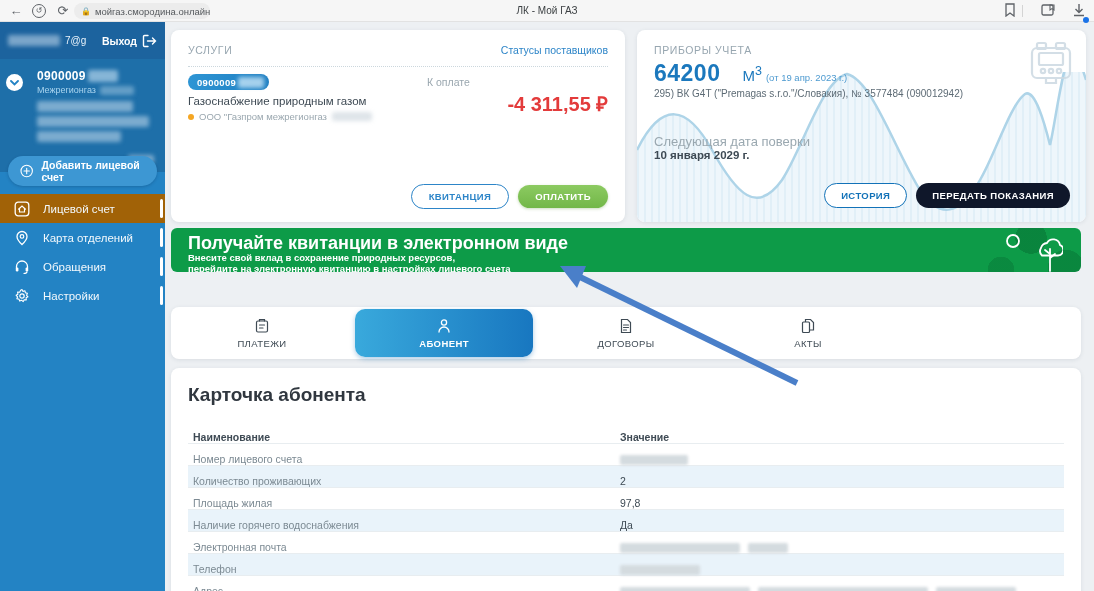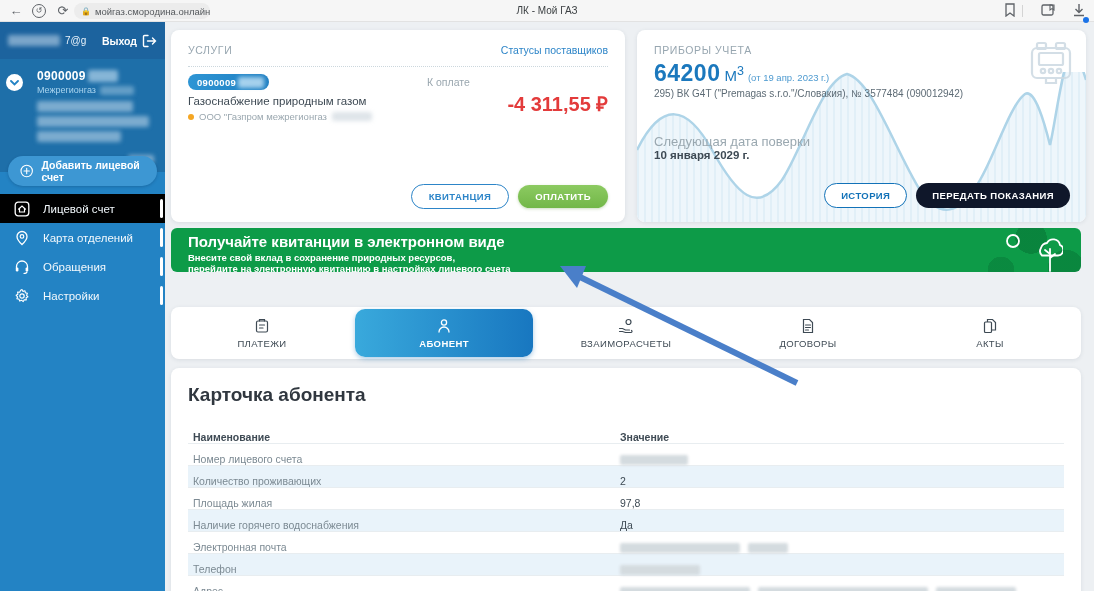--- a/index.html
+++ b/index.html
@@ -34,21 +34,21 @@
   .acct-prov { position:absolute; left:37px; top:26px; font-size:9px; color:#a9d4ef; display:flex; gap:4px; align-items:center; }
   .acct-prov .blur-b { width:34px; height:9px; background:rgba(170,205,230,.5); }
   .addr1 { position:absolute; left:37px; top:42px; width:96px; height:11px; }
   .addr2 { position:absolute; left:37px; top:57px; width:112px; height:11px; }
   .addr3 { position:absolute; left:37px; top:72px; width:84px; height:11px; }
   .chip { position:absolute; left:128px; top:96px; width:26px; height:9px; }
   .add-acct-btn { position:absolute; left:8px; top:134px; width:149px; height:30px; background:#3d97d3; border-radius:16px; display:flex; align-items:center; gap:8px; padding:0 12px; box-shadow:0 1px 3px rgba(0,40,80,.25); cursor:pointer; }
   .add-acct-btn span.lbl { font-size:10.5px; font-weight:bold; }
   .menu { position:absolute; left:0; top:172px; width:165px; }
   .menu-item { position:relative; height:29px; display:flex; align-items:center; gap:13px; padding-left:14px; cursor:pointer; }
-  .menu-item.active { background:#000000; }
+  .menu-item.active { background:#a16207; }
   .menu-item .mlabel { font-size:11.5px; color:#f2f8fc; }
   .menu-item .rbar { position:absolute; right:2px; top:5px; width:3px; height:19px; background:#fff; border-radius:2px; }
 
   
   .card { position:absolute; background:#fff; border-radius:8px; box-shadow:0 1px 4px rgba(40,60,80,.10); }
 
   
   .card-services { left:171px; top:30px; width:454px; height:192px; }
   .card-head { position:absolute; left:17px; right:17px; top:14px; display:flex; justify-content:space-between; align-items:center; }
   .card-title { font-size:10.5px; color:#97a6b0; letter-spacing:.6px; }
@@ -66,34 +66,34 @@
   .btn-row-svc { position:absolute; right:17px; bottom:13px; display:flex; gap:9px;align-items:center; }
   .btn-outline-blue { border:1.5px solid #2d85c8; color:#2d85c8; background:#fff; border-radius:14px; font-size:9.5px; font-weight:bold; padding:6px 17px; letter-spacing:.4px; cursor:pointer; font-family:inherit; }
   .btn-green { border:none; background:linear-gradient(180deg,#8cca61,#72b748); color:#fff; border-radius:14px; font-size:9.5px; font-weight:bold; padding:6px 17px; letter-spacing:.4px; cursor:pointer; font-family:inherit; box-shadow:0 1px 3px rgba(80,140,40,.3); }
 
   
   .card-meters { left:637px; top:30px; width:449px; height:192px; overflow:hidden; }
   .waves { position:absolute; left:0; bottom:0; }
   .mt-title { position:absolute; left:17px; top:14px; font-size:10.5px; color:#97a6b0; letter-spacing:.6px; }
   .mt-reading { position:absolute; left:17px; top:30px; color:#1b78bd; }
   .mt-reading .val { font-size:23px; font-weight:bold; letter-spacing:.5px; }
-  .mt-reading .unit { font-size:15px; margin-left:4px; }
+  .mt-reading .unit { font-size:15px; margin-left:22px; }
   .mt-reading .note { font-size:9.5px; color:#4d9ad0; margin-left:4px; }
   .mt-info { position:absolute; left:17px; top:58px; font-size:10px; color:#5d6b75; }
   .mt-check-label { position:absolute; left:17px; top:104px; font-size:13px; color:#9aa8b0; }
   .mt-check-date { position:absolute; left:17px; top:119px; font-size:11.5px; font-weight:bold; color:#3e4a54; }
   .btn-row-mt { position:absolute; right:16px; bottom:14px; display:flex; gap:9px; z-index:3; }
   .btn-outline-nav { border:1.5px solid #1272b8; color:#1272b8; background:#fff; border-radius:14px; font-size:9.5px; font-weight:bold; padding:6px 16px; letter-spacing:.4px; cursor:pointer; font-family:inherit; }
   .btn-navy { border:none; background:#0f172a; color:#fff; border-radius:14px; font-size:9.5px; font-weight:bold; padding:6px 16px; letter-spacing:.4px; cursor:pointer; font-family:inherit; }
   .meter-icon { position:absolute; right:12px; top:10px; opacity:.85; }
 
   
   .banner { position:absolute; left:171px; top:228px; width:910px; height:44px; background:#0d9b48; border-radius:6px; color:#fff; overflow:hidden;
             background-image:radial-gradient(circle 26px at 860px 10px, rgba(9,130,60,.9) 60%, transparent 61%), radial-gradient(circle 30px at 895px 40px, rgba(9,130,60,.8) 60%, transparent 61%), radial-gradient(circle 22px at 830px 42px, rgba(9,130,60,.7) 60%, transparent 61%); }
-  .banner-title { position:absolute; left:17px; top:5px; font-size:15px; font-weight:bold; }
+  .banner-title { position:absolute; left:17px; top:5px; font-size:18px; font-weight:bold; }
   .banner-line1 { position:absolute; left:17px; top:24px; font-size:9.5px; font-weight:bold; }
   .banner-line2 { position:absolute; left:17px; top:35px; font-size:9.5px; font-weight:bold; }
   .banner-line2 b { font-weight:bold; }
   .banner-art { position:absolute; right:18px; top:4px; }
 
   
   .tabbar { position:absolute; left:171px; top:307px; width:910px; height:52px; background:#fff; border-radius:8px; box-shadow:0 1px 4px rgba(40,60,80,.10); display:flex; }
   .tab { width:182px; display:flex; flex-direction:column; align-items:center; justify-content:center; gap:4px; cursor:pointer; }
   .tab .tlabel { font-size:9.5px; color:#3e4a54; letter-spacing:.4px; }
   .tab.active { background:linear-gradient(90deg,#39a9dc,#1877c0); border-radius:10px; margin:2px; width:178px; box-shadow:0 2px 5px rgba(20,110,180,.35); }
@@ -307,27 +307,20 @@
   </div>
   <div class="tab active">
     <svg width="16" height="16" viewBox="0 0 16 16">
         <circle cx="8" cy="4.5" r="2.6" fill="none" stroke="#fff" stroke-width="1.3"></circle>
         <path d="M3,14 a5,5 0 0 1 10,0" fill="none" stroke="#fff" stroke-width="1.3" stroke-linecap="round"></path>
       </svg>
     <span class="tlabel">АБОНЕНТ</span>
   </div>
   <div class="tab">
     <svg width="16" height="16" viewBox="0 0 16 16">
-        <circle cx="10.5" cy="4" r="2.5" fill="none" stroke="#3e4a54" stroke-width="1.2"></circle>
-        <path d="M1.5,10.5 h3 l3,1.5 h4 M1.5,13.5 h3 l3,1 h5.5 c1,0 1.5,-1.5 .5,-2" fill="none" stroke="#3e4a54" stroke-width="1.2" stroke-linecap="round"></path>
-      </svg>
-    <span class="tlabel">ВЗАИМОРАСЧЕТЫ</span>
-  </div>
-  <div class="tab">
-    <svg width="16" height="16" viewBox="0 0 16 16">
         <path d="M3.5,1.5 h6 l3,3 v10 h-9 z" fill="none" stroke="#3e4a54" stroke-width="1.2"></path>
         <path d="M5.5,7 h5 M5.5,9.5 h5 M5.5,12 h3" stroke="#3e4a54" stroke-width="1.1" stroke-linecap="round"></path>
       </svg>
     <span class="tlabel">ДОГОВОРЫ</span>
   </div>
   <div class="tab">
     <svg width="16" height="16" viewBox="0 0 16 16">
         <path d="M5.5,4 V1.5 h5 l3,3 V12 h-4" fill="none" stroke="#3e4a54" stroke-width="1.2"></path>
         <rect x="2.5" y="4" width="7" height="10.5" rx="1" fill="none" stroke="#3e4a54" stroke-width="1.2"></rect>
       </svg>

